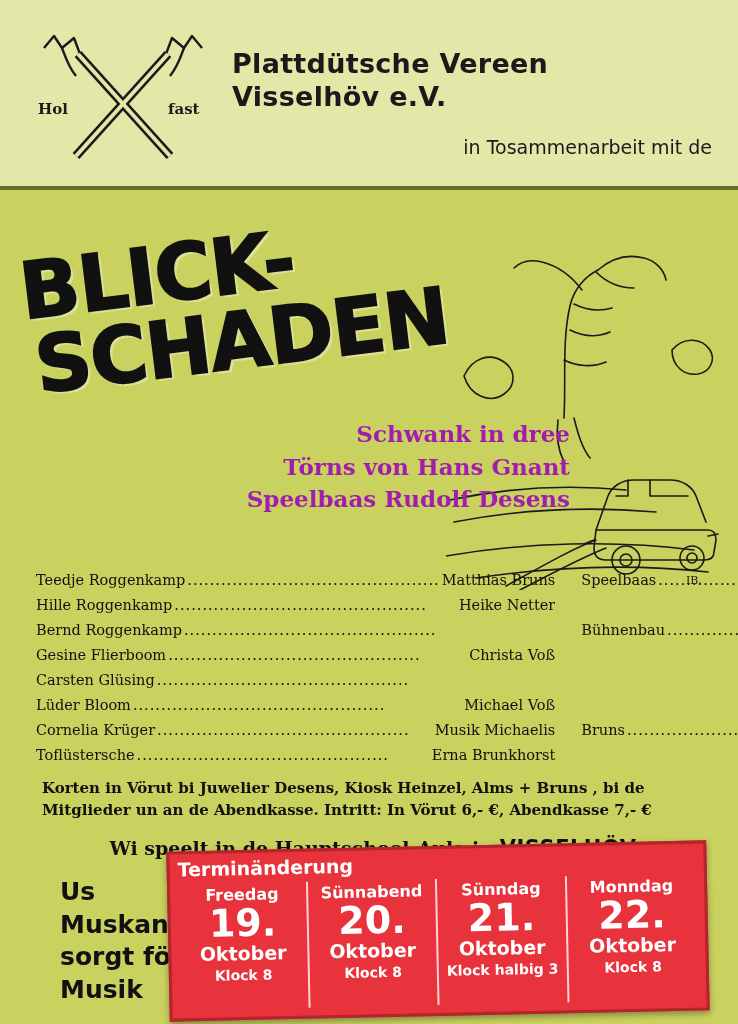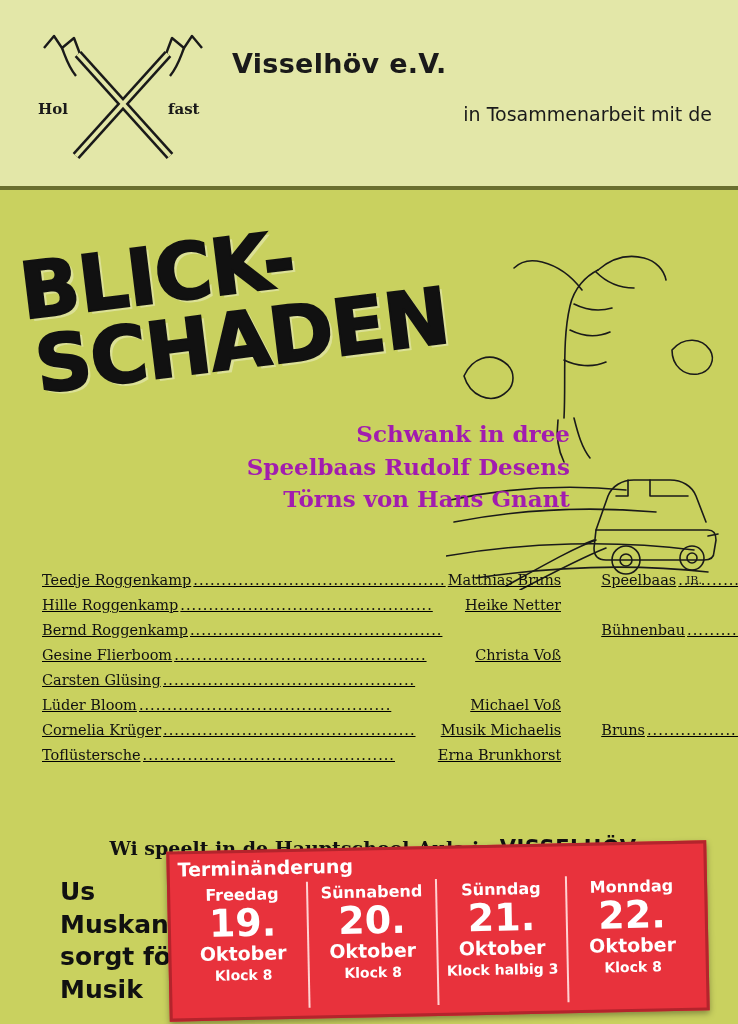--- a/index.html
+++ b/index.html
@@ -107,25 +107,24 @@
     font-weight: bold;
     font-size: 23px;
     line-height: 1.42;
     color: #a21caf;
   }
 
   
   .cast {
     position: absolute;
     top: 568px;
-    left: 42px;
+    left: 36px;
     width: 660px;
     display: flex;
-    gap: 40px;
-    text-decoration: underline;
+    gap: 26px;
   }
   .cast-col {
     flex: 1 1 50%;
   }
   .cast-row {
     font-family: "DejaVu Serif", serif;
     font-size: 14.5px;
     color: #111;
     display: flex;
     align-items: baseline;
@@ -289,20 +288,21 @@
             <path d="M60,40 L152,142" stroke="#e3e7a8" stroke-width="4"></path>
             <path d="M150,40 L58,142" stroke="#e3e7a8" stroke-width="4"></path>
           </g>
           <text x="20" y="100" font-family="DejaVu Serif, serif" font-size="15" font-weight="bold" fill="#1a1a1a">Hol</text>
           <text x="150" y="100" font-family="DejaVu Serif, serif" font-size="15" font-weight="bold" fill="#1a1a1a">fast</text>
         </svg>
 
       </div>
 
       <div class="header-text">
+        <div class="club-line1">Plattdütsche Vereen</div>
         <div class="club-line2">Visselhöv e.V.</div>
         <div class="coop-line">in Tosammenarbeit mit de</div>
       </div>
 
 
     </div>
   </div>
 
   <div class="illu">
     <svg width="276" height="390" viewBox="0 0 276 390" xmlns="http://www.w3.org/2000/svg">
@@ -344,22 +344,22 @@
     </svg>
   </div>
 
   <div class="title-block">
     <div class="title-line l1">BLICK-</div>
     <div class="title-line l2">SCHADEN</div>
   </div>
 
   <div class="subtitle">
     <div>Schwank in dree</div>
+    <div>Törns von Hans Gnant</div>
     <div>Speelbaas Rudolf Desens</div>
-    <div>Törns von Hans Gnant</div>
   </div>
 
   <div class="cast">
 
     <div class="cast-col">
       <div class="cast-row">
         <span class="role">Teedje Roggenkamp</span>
         <span class="dots">.............................................</span>
         <span class="who">Matthias Bruns</span>
       </div>
@@ -419,20 +419,24 @@
       <div class="cast-row spacer"></div>
       <div class="cast-row">
         <span class="role">Bruns</span>
         <span class="dots">.............................................</span>
 
       </div>
     </div>
 
   </div>
 
+  <div class="info">
+    <div>Korten in Vörut bi Juwelier Desens, Kiosk Heinzel, Alms + Bruns , bi de</div>
+    <div>Mitglieder un an de Abendkasse. Intritt: In Vörut 6,- €, Abendkasse 7,- €</div>
+  </div>
 
   <div class="venue">
     <span>Wi speelt in de Hauptschool-Aula in </span><span class="place">VISSELHÖV</span>
   </div>
 
   <div class="music">
     <div>Us</div>
     <div>Muskanten</div>
     <div>sorgt för</div>
     <div>Musik</div>

